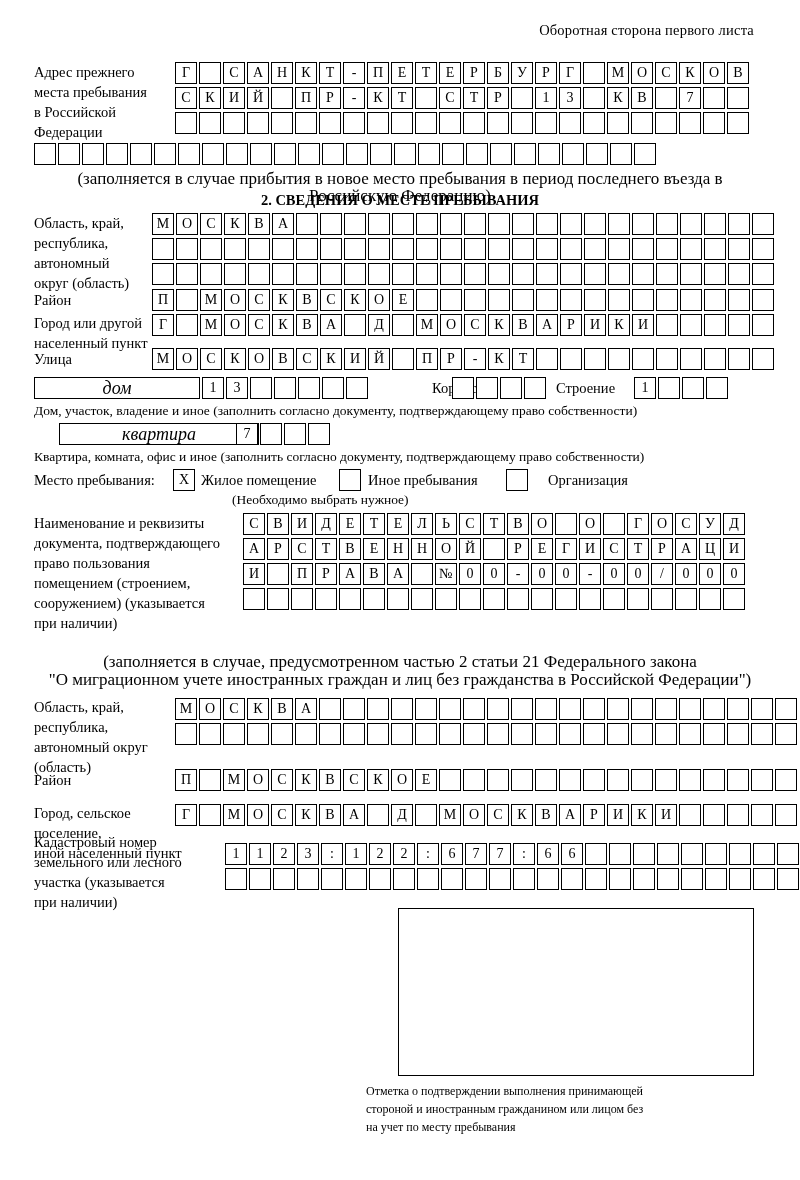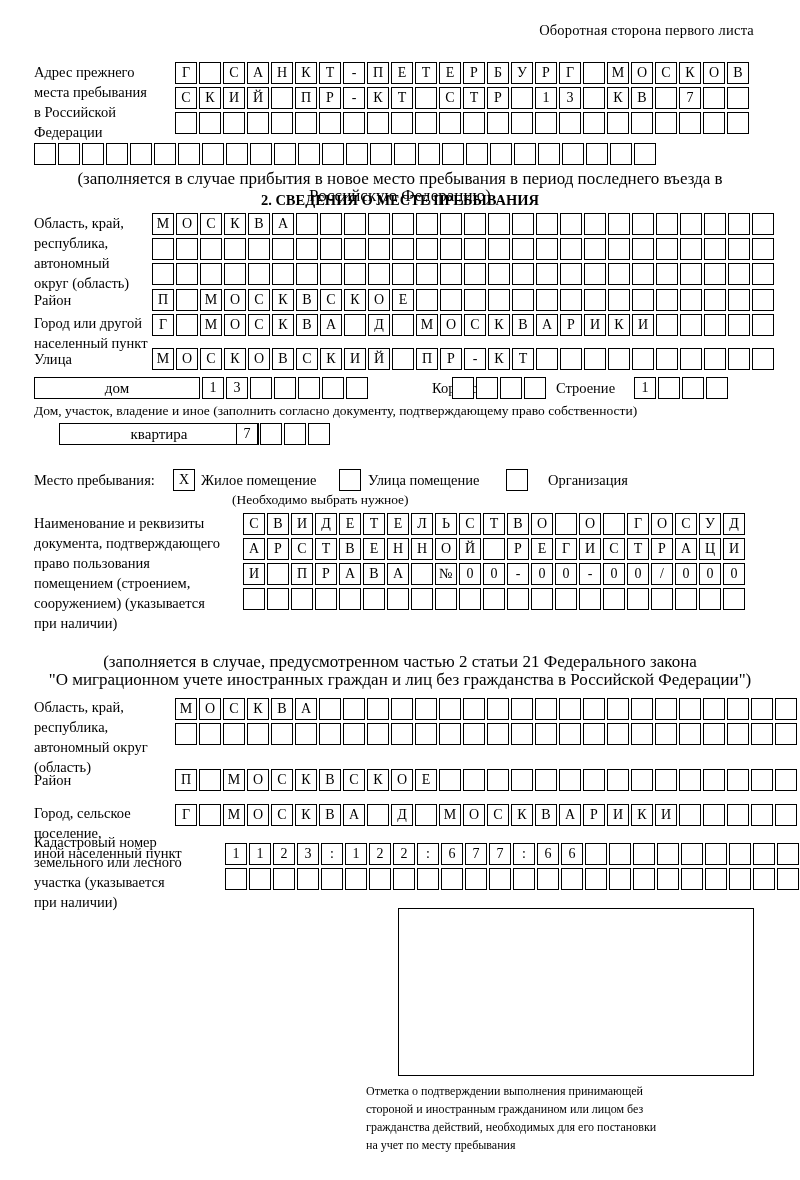--- a/index.html
+++ b/index.html
@@ -61,23 +61,24 @@
     text-align: center;
     font-family: "Liberation Serif", serif;
     background: #fff;
   }
 
   
   .wbox {
     border: 1px solid #000;
     box-sizing: border-box;
     height: 22px;
-    font-size: 15px;
+    font-size: 18px;
     line-height: 20px;
     text-align: center;
+    font-style: italic;
   }
 
   .inline-lbl { font-size: 14.5px; line-height: 22px; }
 
   .bigbox {
     border: 1px solid #000;
     box-sizing: border-box;
   }
   .footnote {
     font-size: 12px;
@@ -414,26 +415,27 @@
 
   <div class="abs lbl-sm" style="left:34px; top:401px;">Дом, участок, владение и иное (заполнить согласно документу, подтверждающему право собственности)</div>
 
   <div class="abs wbox" style="left:34px; top:423px; width:200px;margin-left:25px;">квартира</div>
   <div class="abs cells" id="s2-flat" style="left:236px; top:423px;">
       <div class="cell">7</div>
       <div class="cell"></div>
       <div class="cell"></div>
       <div class="cell"></div>
     </div>
+  <div class="abs lbl-sm" style="left:34px; top:447px;">Квартира, комната, офис и иное (заполнить согласно документу, подтверждающему право собственности)</div>
 
   <div class="abs inline-lbl" style="left:34px; top:469px;">Место пребывания:</div>
   <div class="abs cell" style="left:173px; top:469px;">X</div>
   <div class="abs inline-lbl" style="left:201px; top:469px;">Жилое помещение</div>
   <div class="abs cell" style="left:339px; top:469px;"></div>
-  <div class="abs inline-lbl" style="left:368px; top:469px;">Улица помещение</div>
+  <div class="abs inline-lbl" style="left:368px; top:469px;">Иное пребывания</div>
   <div class="abs cell" style="left:506px; top:469px;"></div>
   <div class="abs inline-lbl" style="left:548px; top:469px;">Организация</div>
   <div class="abs lbl-sm" style="left:232px; top:490px;">(Необходимо выбрать нужное)</div>
 
   <div class="abs lbl" style="left:34px; top:513px; width:215px;">Наименование и реквизиты
 документа, подтверждающего
 право пользования
 помещением (строением,
 сооружением) (указывается
 при наличии)</div>
@@ -709,17 +711,16 @@
       <div class="cell"></div>
       <div class="cell"></div>
       <div class="cell"></div>
       <div class="cell"></div>
     </div>
 
   <div class="abs bigbox" style="left:398px; top:908px; width:356px; height:168px;"></div>
   <div class="abs footnote" style="left:366px; top:1082px; width:420px;">
     <div>Отметка о подтверждении выполнения принимающей</div>
     <div>стороной и иностранным гражданином или лицом без</div>
-    <div>гражданства действий, необходимых для его постановки</div>
     <div>на учет по месту пребывания</div>
   </div>
 
 </div>
 
 </body></html>

